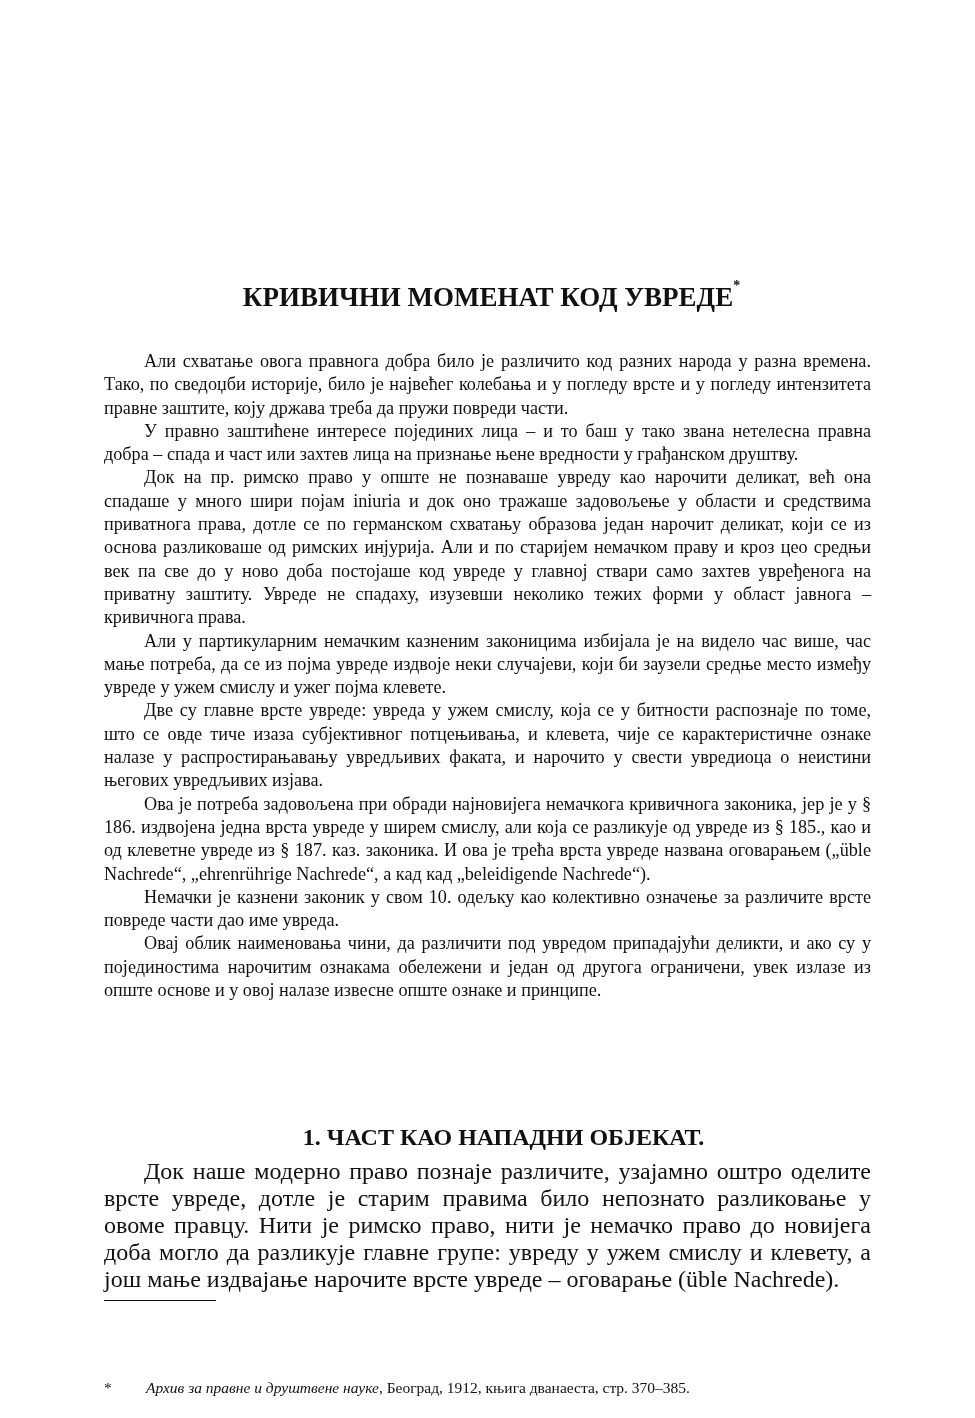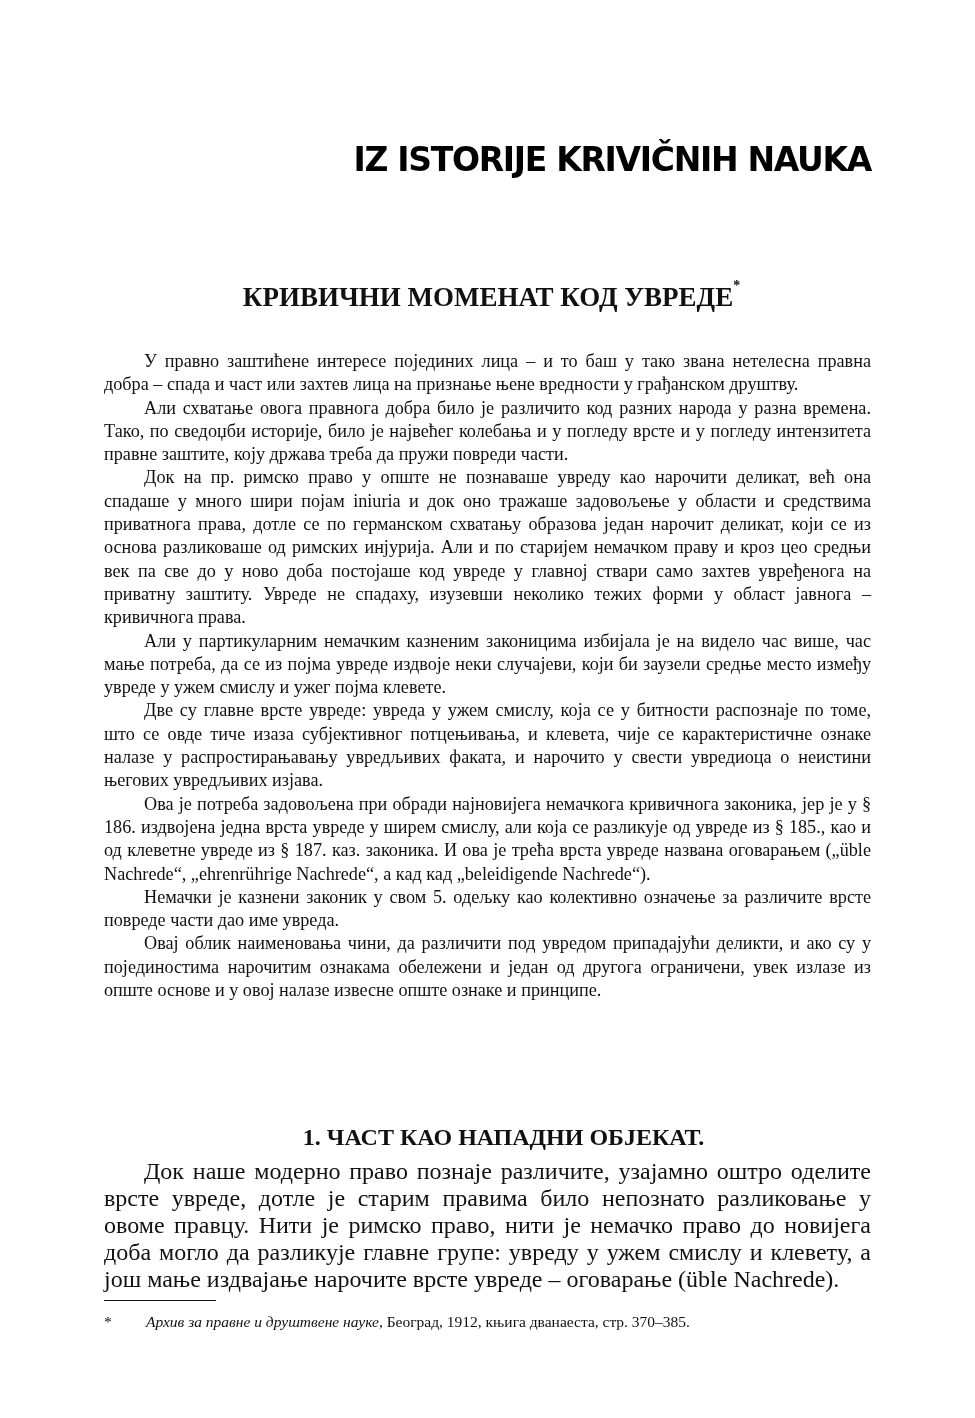--- a/index.html
+++ b/index.html
@@ -26,42 +26,41 @@
     .subheading {
       position: absolute; left: 0; width: 975px; top: 1108px; text-align: center;
       font-family: "Liberation Serif", serif; font-size: 24px; color: #111; margin: 16px;
     }
     .section1 { top: 1158px; font-size: 24px; line-height: 27px; }
     .footnote-rule {
       position: absolute; left: 104px; top: 1300px; width: 112px; height: 0;
       border-top: 1.5px solid #111;
     }
     .footnote {
-      position: absolute; left: 104px; top: 1313px; width: 767px;
+      position: absolute; left: 104px; top: 1379px; width: 767px;
       font-family: "Liberation Serif", serif; font-size: 15.5px; color: #111;
     }
     .footnote .mark { display: inline-block; width: 42px; }
     .footnote em { font-style: italic; }
   </style>
 </head>
 <body>
 
 <div class="page">
-  <h1 class="section-title">IZ ISTORIJE KRIVIČNIH NAUKA</h1>
 
   <h2 class="article-title"><span>КРИВИЧНИ МОМЕНАТ КОД УВРЕДЕ</span><sup>*</sup></h2>
 
   <div class="body-text intro">
+    <p>Али схватање овога правнога добра било је различито код разних народа у разна времена. Тако, по сведоџби историје, било је највећег колебања и у погледу врсте и у погледу интензитета правне заштите, коју држава треба да пружи повреди части.</p>
     <p>У правно заштићене интересе појединих лица – и то баш у тако звана нетелесна правна добра – спада и част или захтев лица на признање њене вредности у грађанском друштву.</p>
-    <p>Али схватање овога правнога добра било је различито код разних народа у разна времена. Тако, по сведоџби историје, било је највећег колебања и у погледу врсте и у погледу интензитета правне заштите, коју држава треба да пружи повреди части.</p>
     <p>Док на пр. римско право у опште не познаваше увреду као нарочити деликат, већ она спадаше у много шири појам iniuria и док оно тражаше задовољење у области и средствима приватнога права, дотле се по германском схватању образова један нарочит деликат, који се из основа разликоваше од римских инјурија. Али и по старијем немачком праву и кроз цео средњи век па све до у ново доба постојаше код увреде у главној ствари само захтев увређенога на приватну заштиту. Увреде не спадаху, изузевши неколико тежих форми у област јавнога – кривичнога права.</p>
     <p>Али у партикуларним немачким казненим законицима избијала је на видело час више, час мање потреба, да се из појма увреде издвоје неки случајеви, који би заузели средње место између увреде у ужем смислу и ужег појма клевете.</p>
     <p>Две су главне врсте увреде: увреда у ужем смислу, која се у битности распознаје по томе, што се овде тиче изаза субјективног потцењивања, и клевета, чије се карактеристичне ознаке налазе у распростирањавању увредљивих факата, и нарочито у свести увредиоца о неистини његових увредљивих изјава.</p>
     <p>Ова је потреба задовољена при обради најновијега немачкога кривичнога законика, јер је у § 186. издвојена једна врста увреде у ширем смислу, али која се разликује од увреде из § 185., као и од клеветне увреде из § 187. каз. законика. И ова је трећа врста увреде названа оговарањем („üble Nachrede“, „ehrenrührige Nachrede“, а кад кад „beleidigende Nachrede“).</p>
-    <p>Немачки је казнени законик у свом 5. одељку као колективно означење за различите врсте повреде части дао име увреда.</p>
+    <p>Немачки је казнени законик у свом 10. одељку као колективно означење за различите врсте повреде части дао име увреда.</p>
     <p>Овај облик наименовања чини, да различити под увредом припадајући деликти, и ако су у појединостима нарочитим ознакама обележени и један од другога ограничени, увек излазе из опште основе и у овој налазе извесне опште ознаке и принципе.</p>
   </div>
 
   <h3 class="subheading">1. ЧАСТ КАО НАПАДНИ ОБЈЕКАТ.</h3>
 
   <div class="body-text section1">
     <p>Док наше модерно право познаје различите, узајамно оштро оделите врсте увреде, дотле је старим правима било непознато разликовање у овоме правцу. Нити је римско право, нити је немачко право до новијега доба могло да разликује главне групе: увреду у ужем смислу и клевету, а још мање издвајање нарочите врсте увреде – оговарање (üble Nachrede).</p>
   </div>
 
   <div class="footnote-rule"></div>

